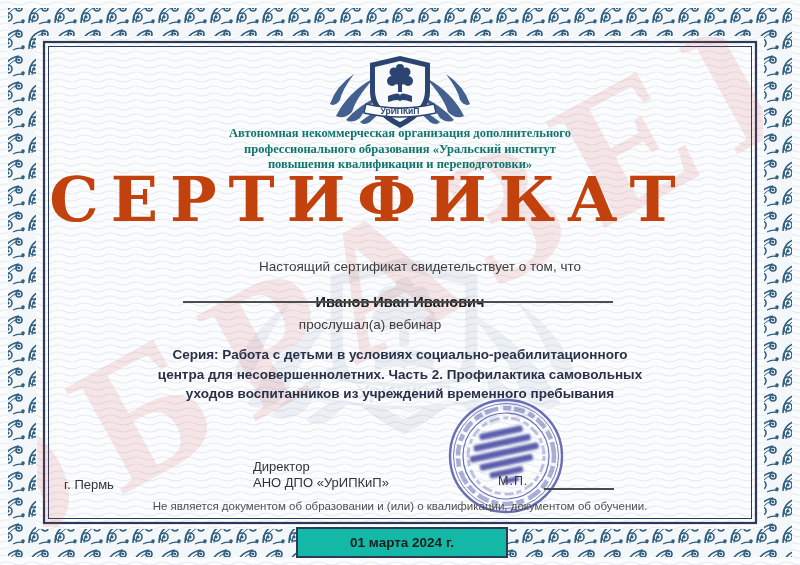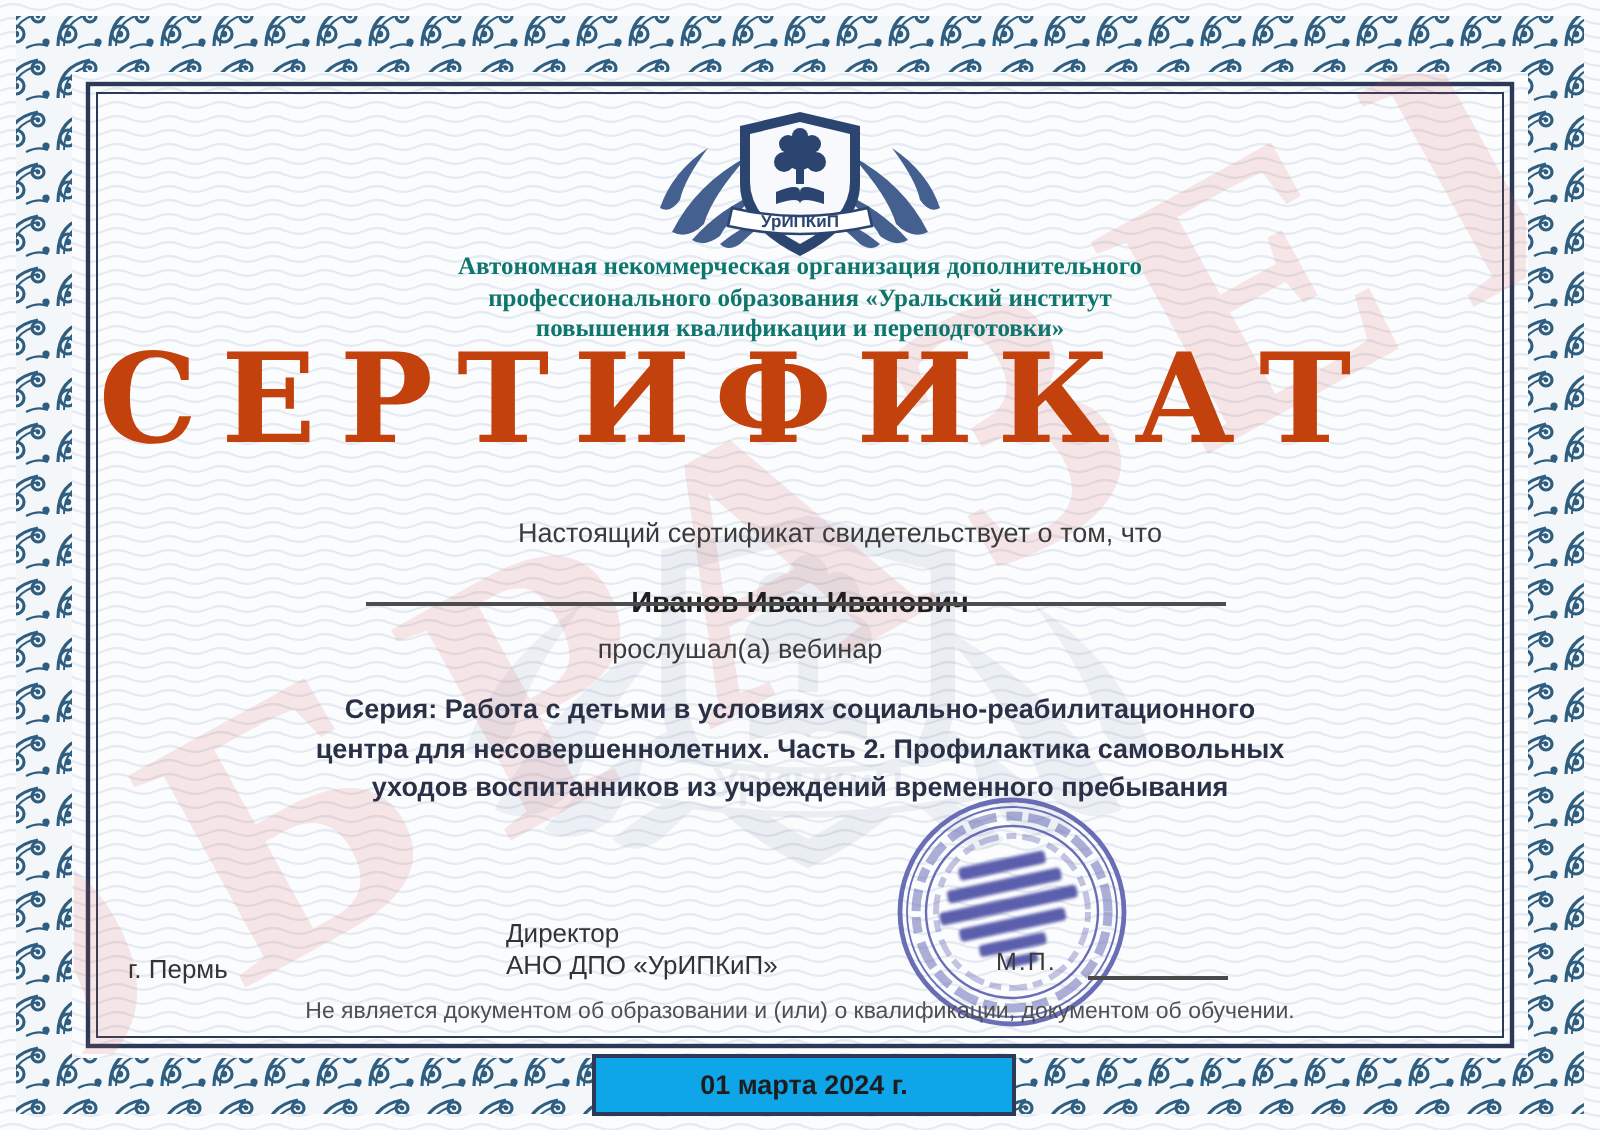--- a/index.html
+++ b/index.html
@@ -28,21 +28,21 @@
   .recipient{left:0;top:294px;width:800px;text-align:center;font-size:14.5px;font-weight:700;color:#1f1f1f;}
   .rule{left:183px;top:301px;width:430px;height:0;border-top:2px solid #4d4d4d;}
   .action{left:0;top:317px;width:740px;text-align:center;font-size:13.5px;color:#3b3b3b;}
   .course{left:0;top:345px;width:800px;text-align:center;
        font-size:13.5px;line-height:19.5px;font-weight:700;color:#2a3147;}
   .city{left:64px;top:477px;font-size:13px;color:#333;}
   .director{left:253px;top:459px;font-size:13px;line-height:15.5px;color:#333;}
   .mp{left:498px;top:474px;font-size:12.5px;letter-spacing:1px;color:#3a3a3a;}
   .sigline{left:544px;top:488px;width:70px;height:0;border-top:2px solid #4a4a4a;}
   .disclaimer{left:0;top:500px;width:800px;text-align:center;font-size:11.5px;color:#4f4f4f;}
-  .datebox{left:296px;top:527px;width:208px;height:27px;background:#0ea5e9;border:2px solid #2c3a57;
+  .datebox{left:296px;top:527px;width:208px;height:27px;background:#14b8a6;border:2px solid #2c3a57;
        display:flex;align-items:center;justify-content:center;
        font-size:13.5px;font-weight:700;color:#1d1d1d;}
 </style>
 </head>
 <body>
 
 <div class="cert">
 
   <svg class="bg" width="800" height="565" viewBox="0 0 800 565">
     <defs>

